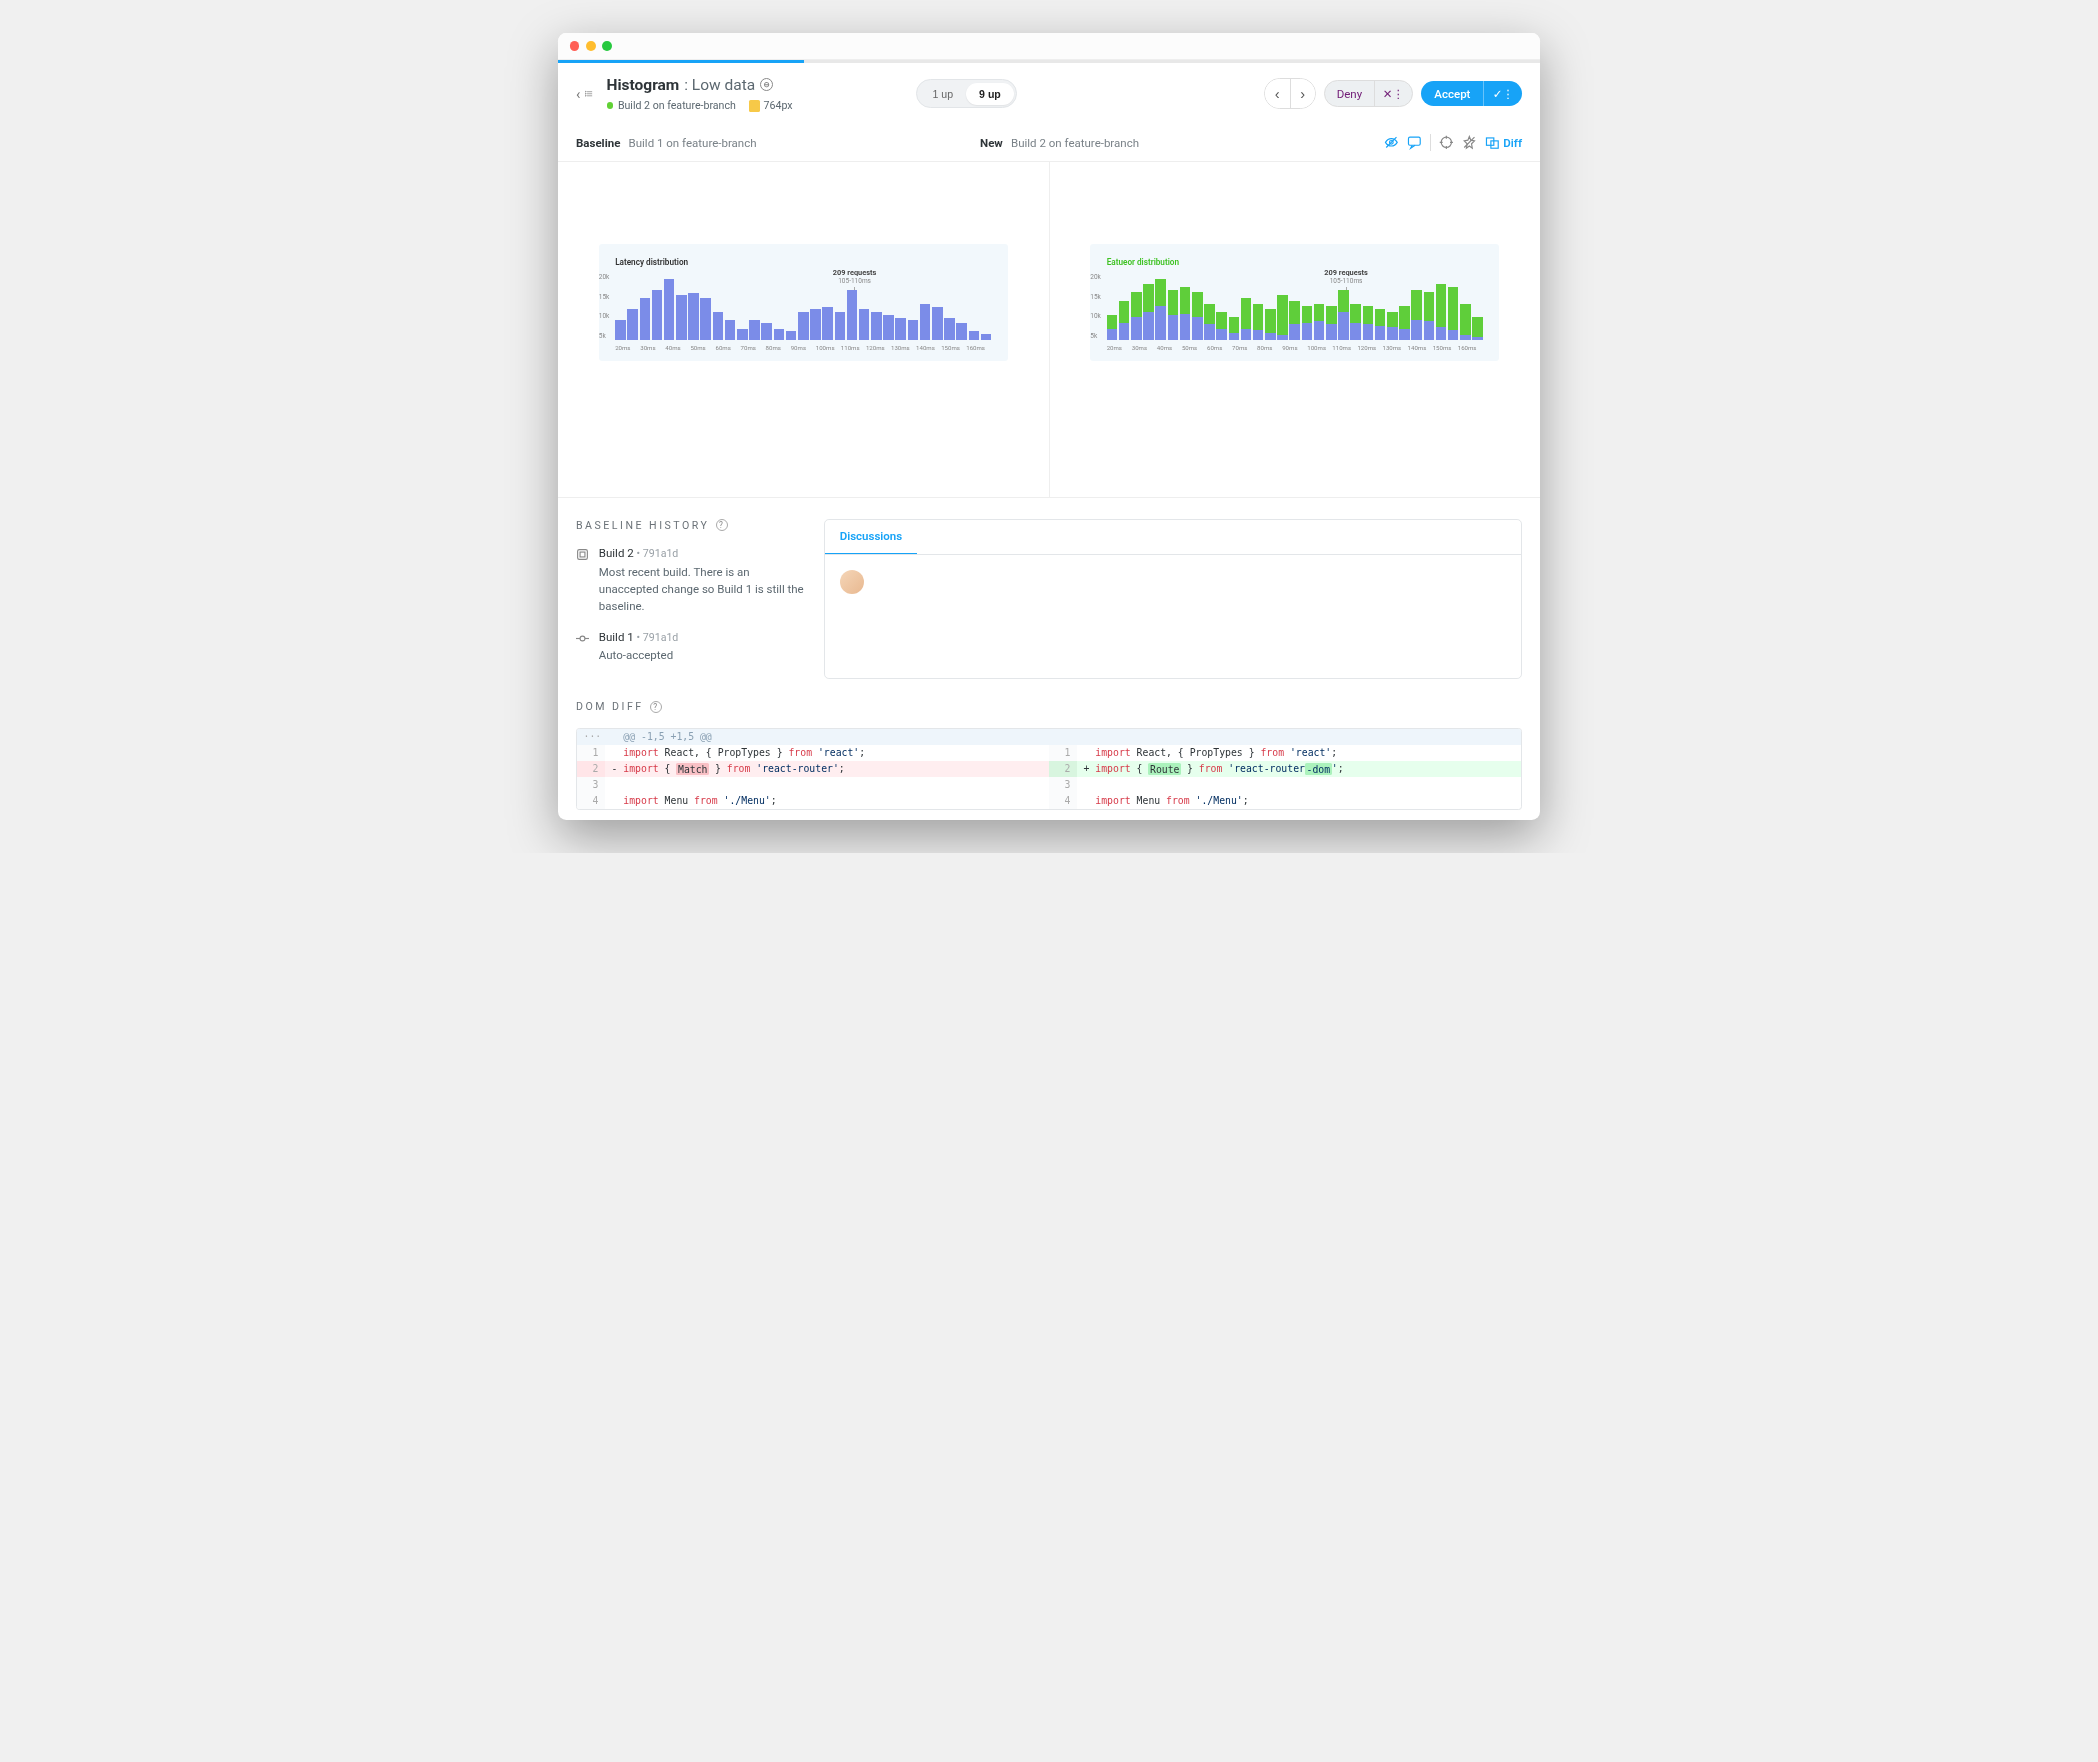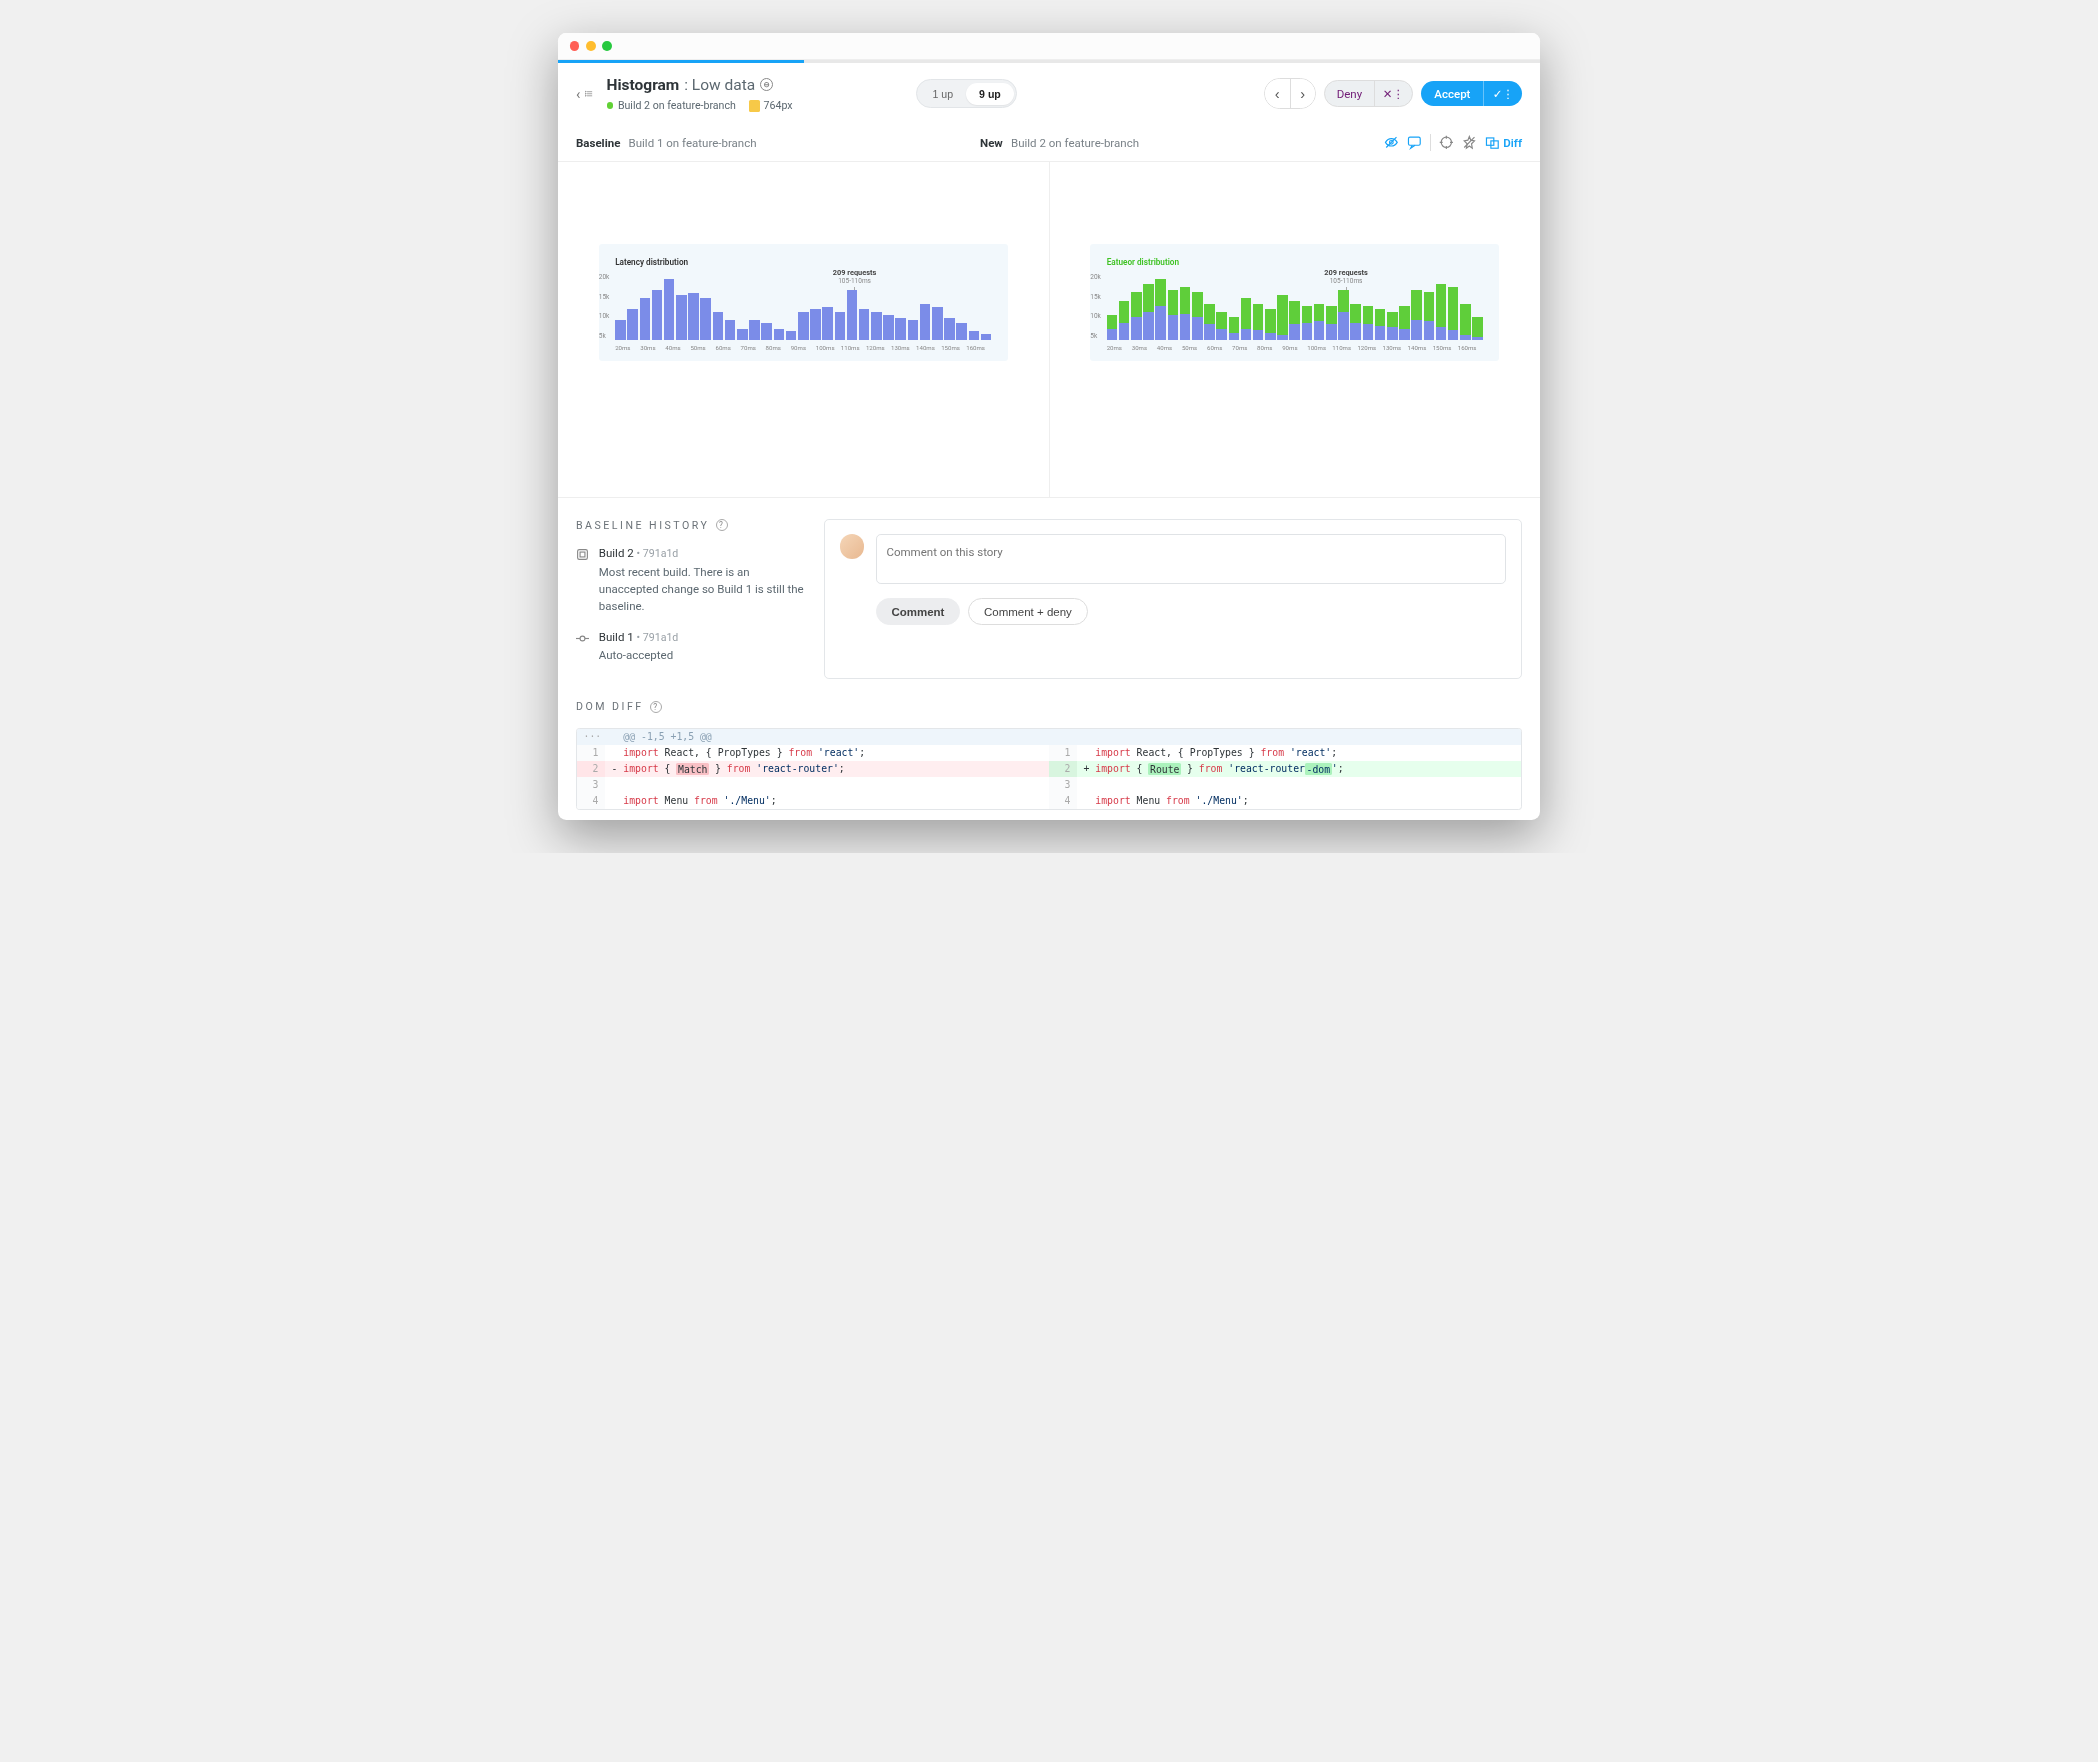--- a/index.html
+++ b/index.html
@@ -520,29 +520,25 @@
               <circle cx="8" cy="8" r="3"></circle>
               <line x1="0" y1="8" x2="5" y2="8"></line>
               <line x1="11" y1="8" x2="16" y2="8"></line>
             </svg>
   <div><span class="build-title">Build 1</span> <span class="build-hash">791a1d</span><div class="build-desc">Auto-accepted</div></div>
           </div>
         </div>
     </div>
 
     <div class="discussion">
+      <div class="tabs">
+        <div class="tab">Discussions</div>
+      </div>
       <div class="disc-body">
         <div class="avatar"></div>
-        <div class="comment-box">
-          <textarea class="comment-input" placeholder="Comment on this story" style=""></textarea>
-          <div class="comment-actions">
-            <button class="btn primary">Comment</button>
-            <button class="btn">Comment + deny</button>
-          </div>
-        </div>
       </div>
     </div>
   </div>
 
   <div class="domdiff">
     <div class="section-title">
       <span>DOM DIFF</span>
       <span class="q">?</span>
     </div>
     <div class="diff-table" id="diff-table">

